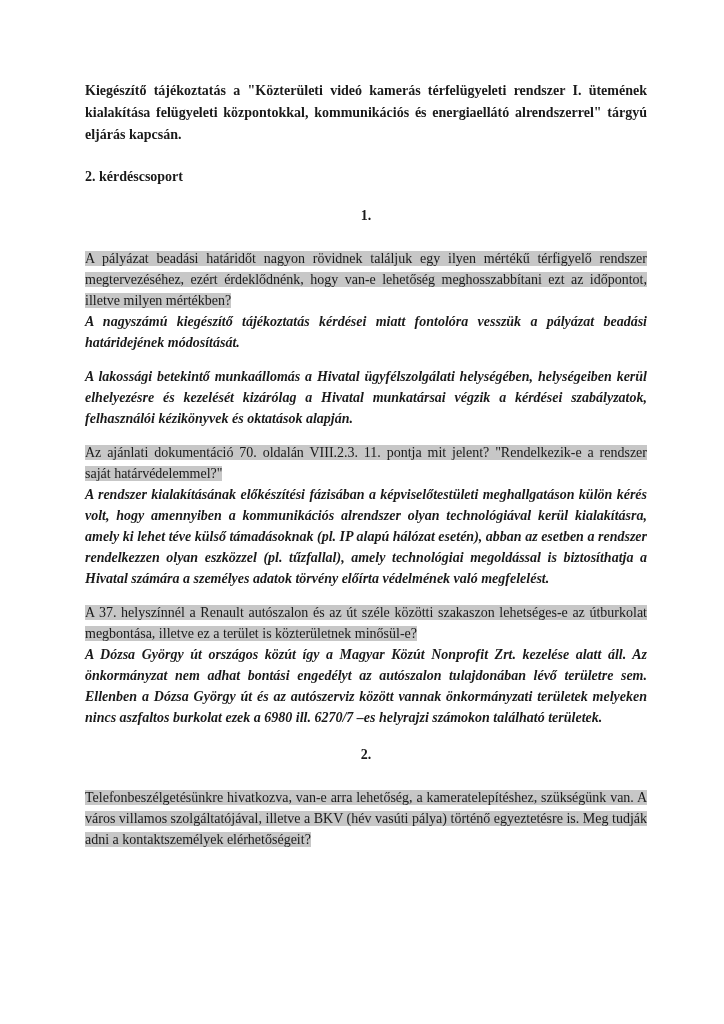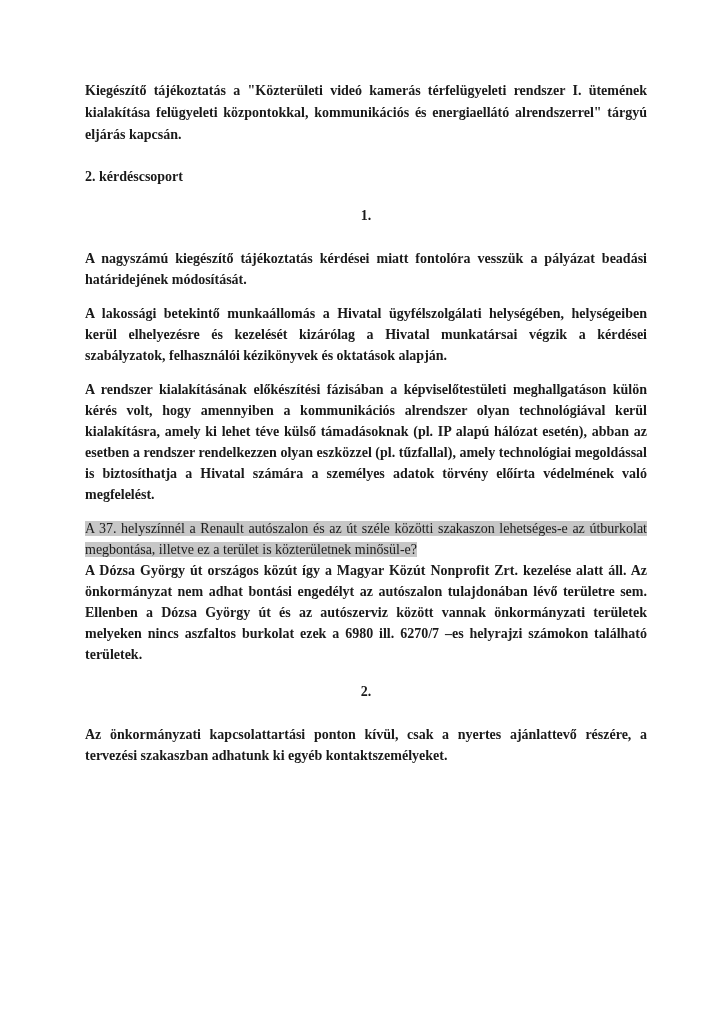--- a/index.html
+++ b/index.html
@@ -42,49 +42,52 @@
     font-weight: normal;
   }
   .question .hl {
     background: #c7c7c7;
     box-decoration-break: clone;
     -webkit-box-decoration-break: clone;
   }
   .answer {
     font-weight: bold;
     text-align: justify;
+    font-style: italic;
   }
 </style>
 </head>
 <body>
 
 <div class="page">
 
   <p class="title">Kiegészítő tájékoztatás a "Közterületi videó kamerás térfelügyeleti rendszer I. ütemének kialakítása felügyeleti központokkal, kommunikációs és energiaellátó alrendszerrel" tárgyú eljárás kapcsán.</p>
 
   <p class="section-heading">2. kérdéscsoport</p>
 
   <p class="group-number">1.</p>
 
   <div class="qa">
+    <p class="question"><span class="hl">A pályázat beadási határidőt nagyon rövidnek találjuk egy ilyen mértékű térfigyelő rendszer megtervezéséhez, ezért érdeklődnénk, hogy van-e lehetőség meghosszabbítani ezt az időpontot, illetve milyen mértékben?</span></p>
     <p class="answer">A nagyszámú kiegészítő tájékoztatás kérdései miatt fontolóra vesszük a pályázat beadási határidejének módosítását.</p>
   </div>
 
   <div class="qa">
     <p class="answer">A lakossági betekintő munkaállomás a Hivatal ügyfélszolgálati helységében, helységeiben kerül elhelyezésre és kezelését kizárólag a Hivatal munkatársai végzik a kérdései szabályzatok, felhasználói kézikönyvek és oktatások alapján.</p>
   </div>
 
   <div class="qa">
+    <p class="question"><span class="hl">Az ajánlati dokumentáció 70. oldalán VIII.2.3. 11. pontja mit jelent? "Rendelkezik-e a rendszer saját határvédelemmel?"</span></p>
     <p class="answer">A rendszer kialakításának előkészítési fázisában a képviselőtestületi meghallgatáson külön kérés volt, hogy amennyiben a kommunikációs alrendszer olyan technológiával kerül kialakításra, amely ki lehet téve külső támadásoknak (pl. IP alapú hálózat esetén), abban az esetben a rendszer rendelkezzen olyan eszközzel (pl. tűzfallal), amely technológiai megoldással is biztosíthatja a Hivatal számára a személyes adatok törvény előírta védelmének való megfelelést.</p>
   </div>
 
   <div class="qa">
     <p class="question"><span class="hl">A 37. helyszínnél a Renault autószalon és az út széle közötti szakaszon lehetséges-e az útburkolat megbontása, illetve ez a terület is közterületnek minősül-e?</span></p>
     <p class="answer">A Dózsa György út országos közút így a Magyar Közút Nonprofit Zrt. kezelése alatt áll. Az önkormányzat nem adhat bontási engedélyt az autószalon tulajdonában lévő területre sem. Ellenben a Dózsa György út és az autószerviz között vannak önkormányzati területek melyeken nincs aszfaltos burkolat ezek a 6980 ill. 6270/7 –es helyrajzi számokon található területek.</p>
   </div>
 
   <p class="group-number">2.</p>
 
   <div class="qa">
-    <p class="answer">Az önkormányzati kapcsolattartási ponton kívül, csak a nyertes ajánlattevő részére, a tervezési szakaszban adhatunk ki egyéb kontaktszemélyeket.</p>
+    <p class="question"><span class="hl">Telefonbeszélgetésünkre hivatkozva, van-e arra lehetőség, a kameratelepítéshez, szükségünk van. A város villamos szolgáltatójával, illetve a BKV (hév vasúti pálya) történő egyeztetésre is. Meg tudják adni a kontaktszemélyek elérhetőségeit?</span></p>
   </div>
 
 </div>
 
 </body></html>

